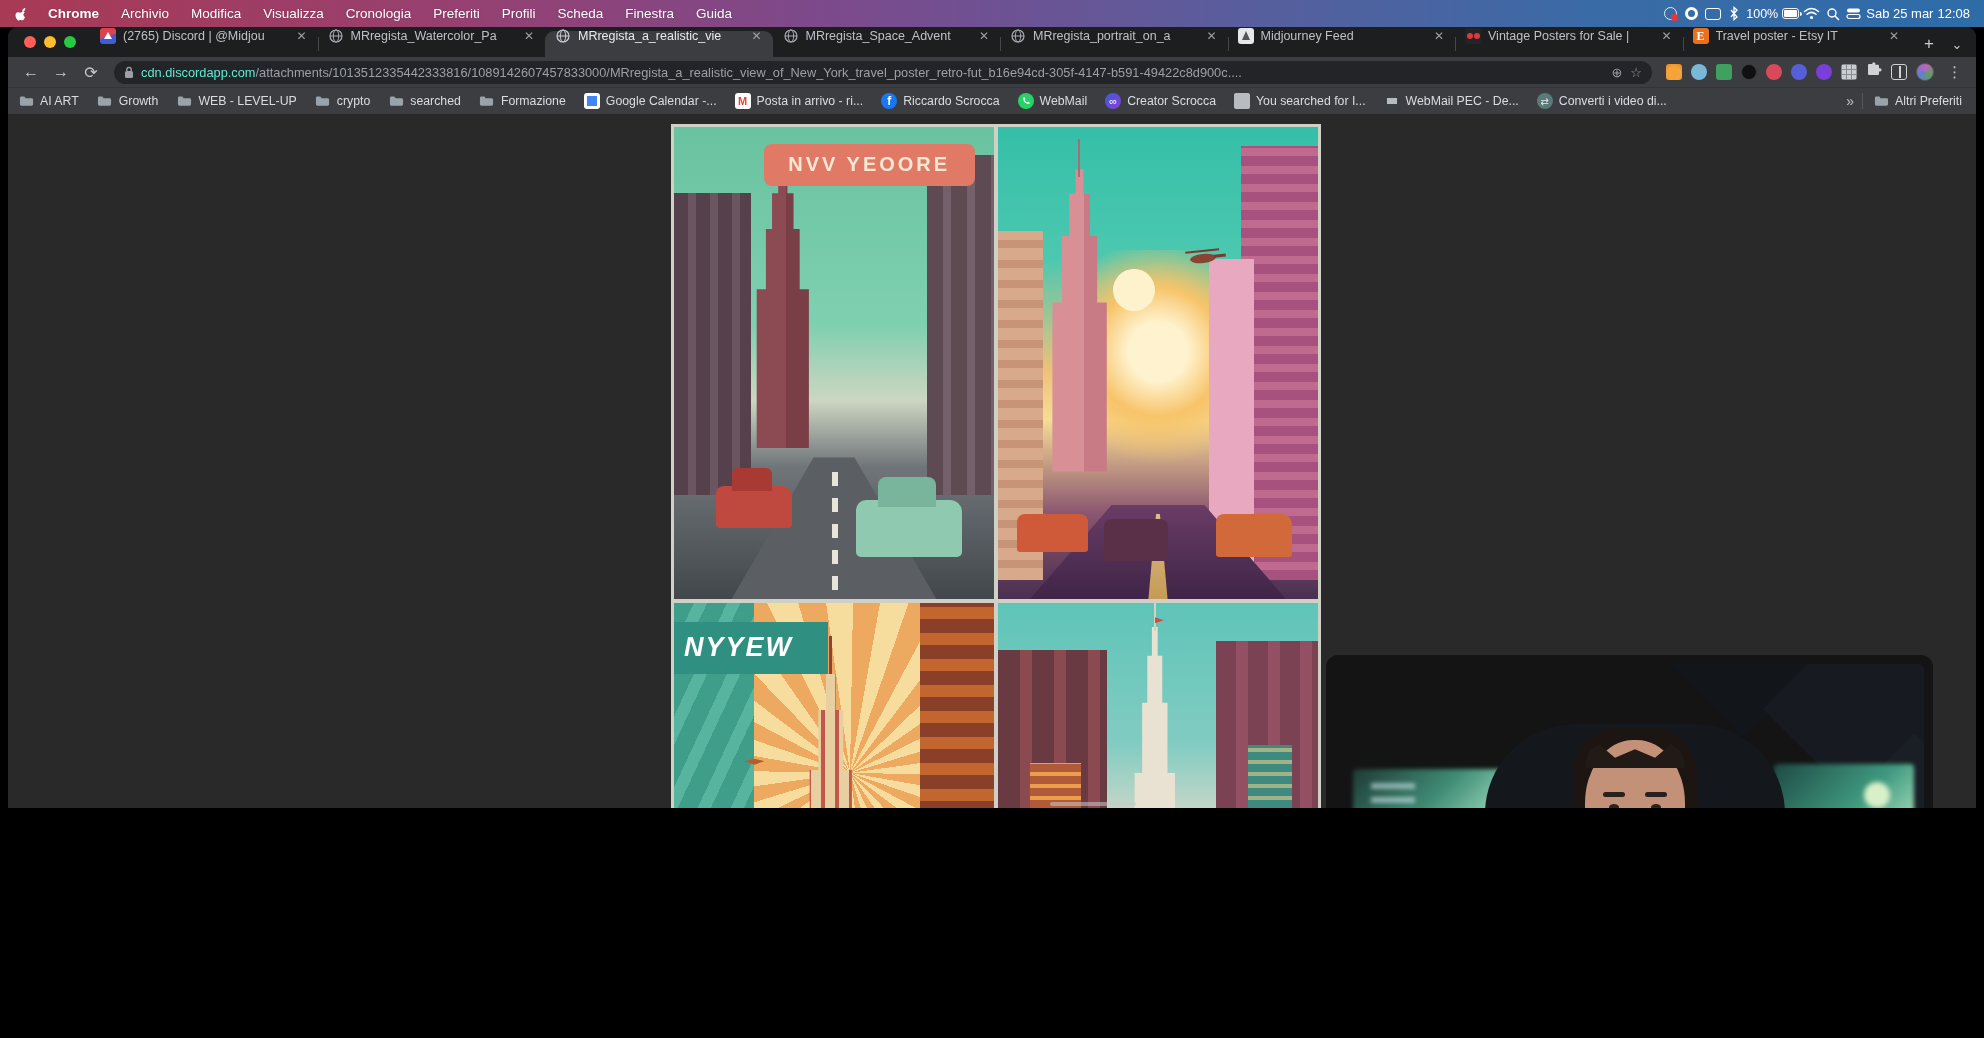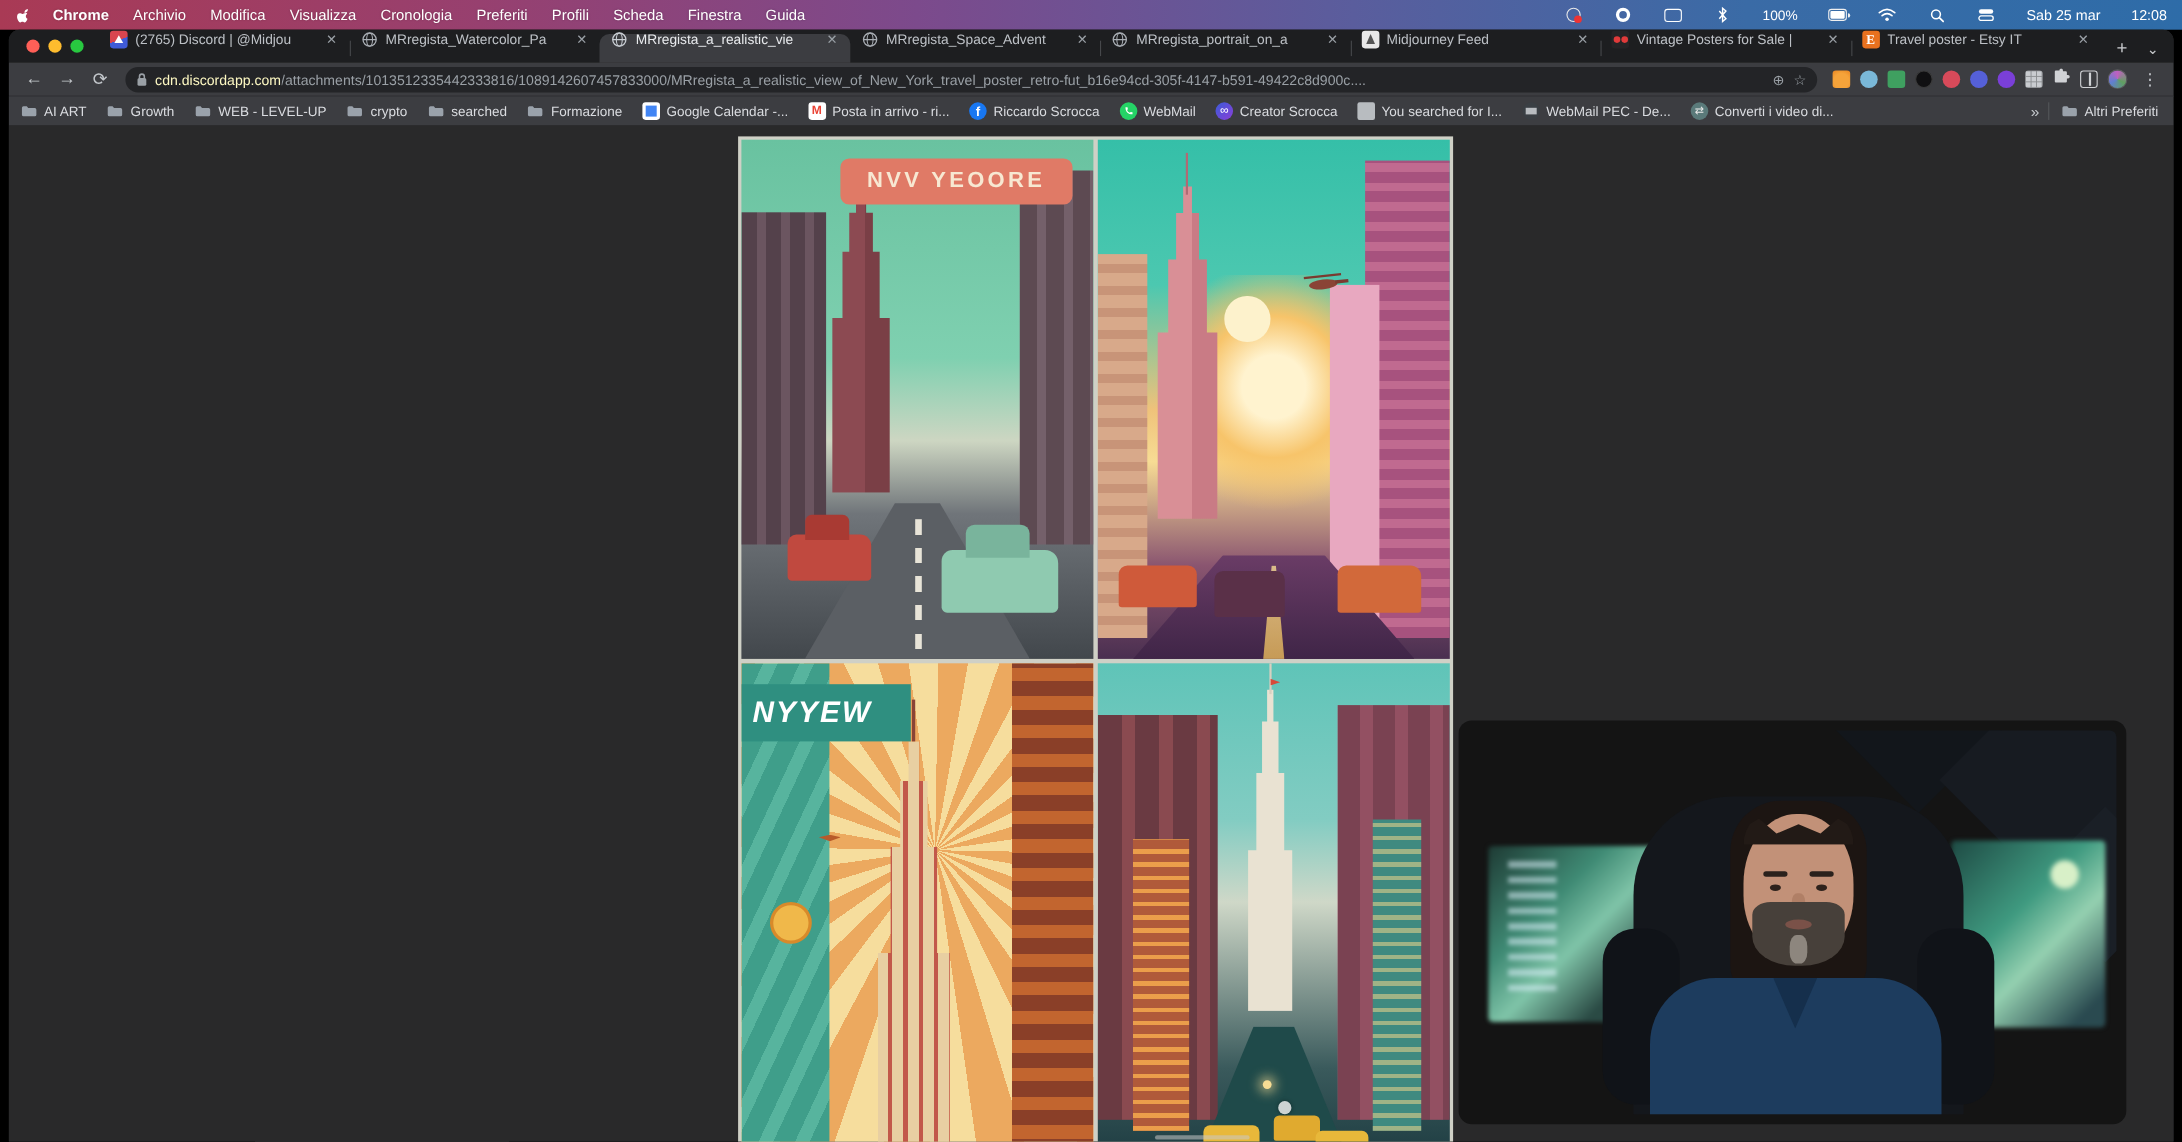--- a/index.html
+++ b/index.html
@@ -1,27 +1,27 @@
 <!DOCTYPE html>
 <html><head>
 <meta charset="utf-8">
 <style>
   * { margin:0; padding:0; box-sizing:border-box; }
   html,body { width:1984px; height:1038px; background:#000; overflow:hidden;
               font-family:"Liberation Sans", sans-serif; }
-  .screen { position:relative; width:1984px; height:1038px; background:#000; }
+  .screen { position:relative; width:1984px; height:808px; background:#000; }
 
   
   .menubar { position:absolute; top:0; left:0; right:0; height:27px;
     background:linear-gradient(90deg,#a93a55 0%,#97406f 22%,#7c4a8c 42%,#5a5d9d 62%,#3a6ba6 80%,#2e6ca8 100%);
     display:flex; align-items:center; color:#fff; font-size:13.5px; padding:0 14px; }
   .menubar .apple { width:16px; height:16px; margin-right:18px; display:flex; align-items:center; }
   .mb-item { margin-right:22px; text-shadow:0 0 2px rgba(0,0,0,.25); white-space:nowrap; }
   .mb-item.app { font-weight:bold; }
-  .mb-right { margin-left:auto; display:flex; align-items:center; gap:28px; }
+  .mb-right { margin-left:auto; display:flex; align-items:center; gap:4px; }
   .mb-ic { width:17px; height:17px; display:flex; align-items:center; justify-content:center; position:relative; }
   .rec-ring { width:13px; height:13px; border:1.5px solid #e9e9e9; border-radius:50%; position:relative; }
   .rec-dot { position:absolute; right:-2px; bottom:-2px; width:7px; height:7px; background:#e33; border-radius:50%; }
   .cam-ring { width:13px; height:13px; border:3.5px solid #fff; border-radius:50%; }
   .disp-ic { width:16px; height:12px; border:1.5px solid #fff; border-radius:3px; }
   .batt-pct { font-size:12.5px; }
   .batt { width:22px; height:11px; border:1.5px solid #f0f0f0; border-radius:3px; position:relative; }
   .batt::before { content:""; position:absolute; inset:1px; background:#fff; border-radius:1px; }
   .batt::after { content:""; position:absolute; right:-4px; top:2.5px; width:2.5px; height:4px; background:#f0f0f0; border-radius:0 2px 2px 0; }
   .mb-clock { font-size:13px; white-space:nowrap; }
@@ -60,21 +60,21 @@
   .tabchev { width:26px; height:26px; color:#c8cacd; font-size:13px; display:flex; align-items:center;
     justify-content:center; margin-left:2px; }
 
   
   .toolbar { height:30px; background:#3c3d41; display:flex; align-items:center; padding:0 10px; gap:4px; }
   .nav-btn { width:26px; height:26px; display:flex; align-items:center; justify-content:center;
     color:#c3c7cb; font-size:16px; border-radius:50%; flex:none; }
   .omnibox { flex:1; height:23px; background:#232427; border-radius:12px; display:flex; align-items:center;
     padding:0 10px; margin:0 6px; min-width:0; font-size:12.8px; }
   .omnibox .lock { flex:none; margin-right:7px; display:flex; }
-  .omnibox .domain { color:#fef9c3; white-space:nowrap; }
+  .omnibox .domain { color:#5eead4; white-space:nowrap; }
   .omnibox .path { color:#9aa0a6; white-space:nowrap; overflow:hidden; flex:1; min-width:0; }
   .omni-ic { flex:none; color:#9aa0a6; font-size:13px; margin-left:8px; }
   .ext-row { display:flex; align-items:center; gap:9px; flex:none; padding-left:4px; }
   .ext { width:16px; height:16px; border-radius:4px; flex:none; }
   .ext.fox { background:radial-gradient(circle at 50% 60%,#f5a33a 0 55%,#e8821e 100%); border-radius:3px; }
   .ext.skyblue { background:#7ab8d8; border-radius:50%; }
   .ext.leaf { background:#3fa060; border-radius:3px; }
   .ext.blackc { background:#101012; border-radius:50%; border:1px solid #3a3a3a; }
   .ext.redc { background:#d84a5a; border-radius:50%; }
   .ext.bluec { background:#5560d8; border-radius:50%; }

